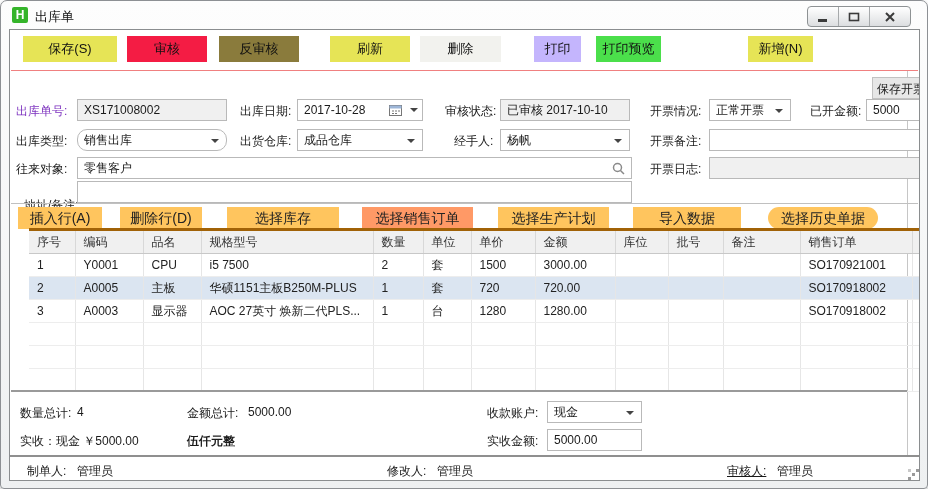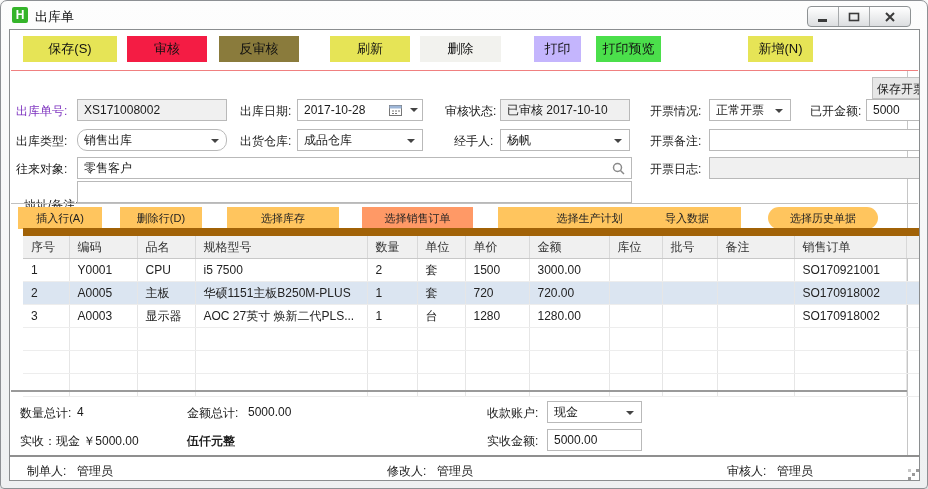--- a/index.html
+++ b/index.html
@@ -33,24 +33,24 @@
   .lbl{position:absolute;height:16px;line-height:16px;white-space:nowrap;}
   .txt{position:absolute;height:22px;box-sizing:border-box;border:1px solid #b9b9b9;background:#fff;
     padding:0 6px;line-height:20px;white-space:nowrap;overflow:hidden;}
   .ro{background:#f0f0f0;}
   .dd::after{content:"";position:absolute;right:7px;top:9px;border:4px solid transparent;border-top-color:#444;}
   .grybtn{position:absolute;height:22px;line-height:22px;background:#e7e7e7;border:1px solid #c2c2c2;
     box-sizing:border-box;text-align:center;white-space:nowrap;overflow:hidden;padding:0 4px;cursor:default;}
   .sep-gray{position:absolute;left:1px;right:1px;top:173px;border-top:1px solid #c0c0c0;}
   
   .abtn{position:absolute;top:177px;height:22px;line-height:22px;text-align:center;
-    background:#ffc55e;border:none;font-size:11px;color:#222;cursor:default;}
+    background:#ffc55e;border:none;font-size:14px;color:#222;cursor:default;}
   .abtn.hot{background:#ff9966;}
   
-  .tablewrap{position:absolute;left:13px;top:198px;width:896px;border-top:8px solid #a16207;}
+  .tablewrap{position:absolute;left:19px;top:198px;width:896px;border-top:3px solid #a16207;}
   table.grid{border-collapse:collapse;table-layout:fixed;width:896px;}
   table.grid th{background:#f0f0f0;border-right:1px solid #d8d8d8;border-bottom:1px solid #c8c8c8;
     height:22px;font-weight:normal;text-align:left;padding:0 0 0 8px;font-size:12px;color:#333;
     white-space:nowrap;overflow:hidden;}
   table.grid td{border-right:1px solid #e6e6e6;border-bottom:1px solid #ededed;height:22px;
     padding:0 0 0 8px;font-size:12px;color:#222;white-space:nowrap;overflow:hidden;}
   table.grid tr.sel td{background:#dbe5f1;}
   .table-bottom{position:absolute;left:1px;top:360px;width:896px;border-top:2px solid #9a9a9a;}
   
   .sum-lbl{position:absolute;white-space:nowrap;}
@@ -143,21 +143,21 @@
 
     <div class="lbl" style="left:2px;top:167px;margin-left:12px;">地址/备注:</div>
     <div class="txt" style="left:67px;top:151px;width:555px;"></div>
 
     <div class="sep-gray"></div>
 
     <div class="abtn" style="left:8px;width:84px;">插入行(A)</div>
     <div class="abtn" style="left:110px;width:82px;">删除行(D)</div>
     <div class="abtn" style="left:217px;width:112px;">选择库存</div>
     <div class="abtn hot" style="left:352px;width:111px;">选择销售订单</div>
-    <div class="abtn" style="left:488px;width:111px;padding-left:36px;">选择生产计划</div>
+    <div class="abtn" style="left:488px;width:111px;">选择生产计划</div>
     <div class="abtn" style="left:623px;width:108px;">导入数据</div>
     <div class="abtn" style="left:758px;width:110px;border-radius:11px;">选择历史单据</div>
 
     <div class="tablewrap">
       <table class="grid">
         <colgroup>
           <col style="width:46px">
             <col style="width:68px">
             <col style="width:58px">
             <col style="width:172px">
@@ -294,18 +294,18 @@
     <div class="sum-lbl" style="left:10px;top:403px;">实收：现金 ￥5000.00</div>
     <div class="sum-lbl bold" style="left:177px;top:403px;">伍仟元整</div>
     <div class="sum-lbl" style="left:477px;top:403px;">实收金额:</div>
     <div class="txt" style="left:537px;top:399px;width:95px;">5000.00</div>
 
     <div class="footer-sep"></div>
     <div class="sum-lbl" style="left:17px;top:433px;">制单人:</div>
     <div class="sum-lbl" style="left:67px;top:433px;">管理员</div>
     <div class="sum-lbl" style="left:377px;top:433px;">修改人:</div>
     <div class="sum-lbl" style="left:427px;top:433px;">管理员</div>
-    <div class="sum-lbl" style="left:717px;top:433px;">审核人:</div>
+    <div class="sum-lbl" style="left:717px;top:433px;text-decoration:underline;">审核人:</div>
     <div class="sum-lbl" style="left:767px;top:433px;">管理员</div>
     <div class="grip"></div>
 
   </div>
 </div>
 
 </body></html>

